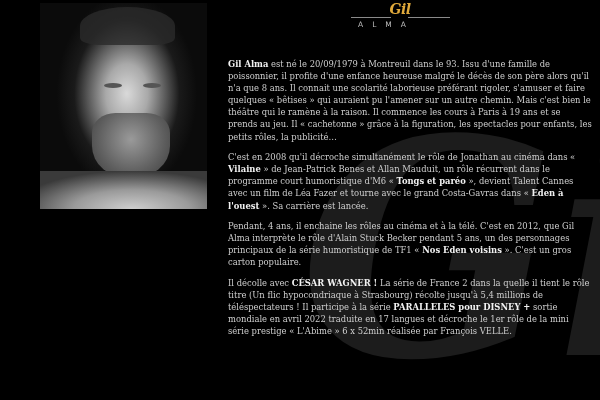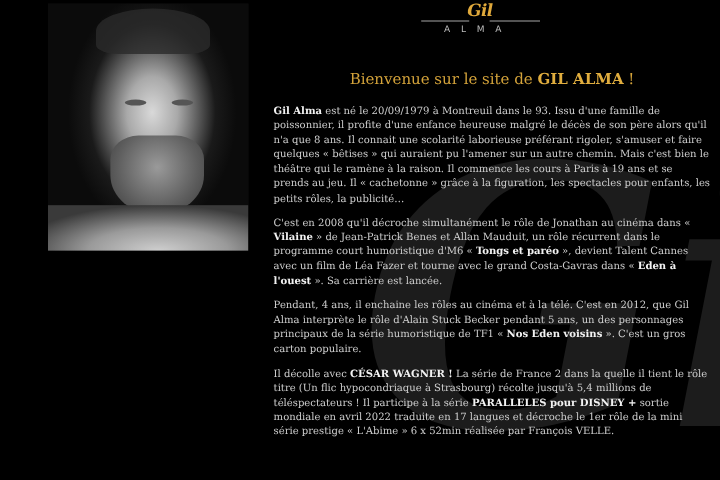--- a/index.html
+++ b/index.html
@@ -16,21 +16,21 @@
     position:absolute; left:380px; top:1px; width:40px; text-align:center;
     color:#e0a93b; font-family:"DejaVu Serif", serif; font-style:italic; font-weight:bold;
     font-size:14px; letter-spacing:-0.5px;
   }
   .logo .line {
     position:absolute; top:17px; height:1px; background:#8a8a8a;
   }
   .logo .line.l { left:351px; width:40px; }
   .logo .line.r { left:408px; width:42px; }
   .logo .alma {
-    position:absolute; left:344px; top:20px; width:100px; text-align:center;
+    position:absolute; left:332px; top:20px; width:100px; text-align:center;
     color:#bdbdbd; font-family:"DejaVu Sans", sans-serif; font-size:7.5px; letter-spacing:9px;
     padding-left:9px; box-sizing:border-box;
   }
   .portrait {
     position:absolute; left:40px; top:3px; width:167px; height:206px;
     background:
       radial-gradient(ellipse 42% 48% at 52% 44%, #d9d9d9 0%, #a9a9a9 30%, #5a5a5a 55%, #1a1a1a 75%, #0b0b0b 100%),
       #0b0b0b;
     overflow:hidden;
   }
@@ -80,20 +80,19 @@
 
 <div class="portrait" title="Black and white portrait of Gil Alma">
   <div class="hair"></div>
   <div class="eye l"></div>
   <div class="eye r"></div>
   <div class="beard"></div>
   <div class="shirt"></div>
 </div>
 
 <div class="content">
-  <h1><span>Bienvenue sur le site de </span><b>GIL ALMA</b><span> !</span></h1>
   <div id="paras">
       <p><b>Gil Alma</b><span> est né le 20/09/1979 à Montreuil dans le 93. Issu d'une famille de poissonnier, il profite d'une enfance heureuse malgré le décès de son père alors qu'il n'a que 8 ans. Il connait une scolarité laborieuse préférant rigoler, s'amuser et faire quelques « bêtises » qui auraient pu l'amener sur un autre chemin. Mais c'est bien le théâtre qui le ramène à la raison. Il commence les cours à Paris à 19 ans et se prends au jeu. Il « cachetonne » grâce à la figuration, les spectacles pour enfants, les petits rôles, la publicité…</span></p>
       <p><span>C'est en 2008 qu'il décroche simultanément le rôle de Jonathan au cinéma dans « </span><b>Vilaine</b><span> » de Jean-Patrick Benes et Allan Mauduit, un rôle récurrent dans le programme court humoristique d'M6 « </span><b>Tongs et paréo</b><span> », devient Talent Cannes avec un film de Léa Fazer et tourne avec le grand Costa-Gavras dans « </span><b>Eden à l'ouest</b><span> ». Sa carrière est lancée.</span></p>
       <p><span>Pendant, 4 ans, il enchaine les rôles au cinéma et à la télé. C'est en 2012, que Gil Alma interprète le rôle d'Alain Stuck Becker pendant 5 ans, un des personnages principaux de la série humoristique de TF1 « </span><b>Nos Eden voisins</b><span> ». C'est un gros carton populaire.</span></p>
       <p><span>Il décolle avec </span><b>CÉSAR WAGNER !</b><span> La série de France 2 dans la quelle il tient le rôle titre (Un flic hypocondriaque à Strasbourg) récolte jusqu'à 5,4 millions de téléspectateurs ! Il participe à la série </span><b>PARALLELES pour DISNEY +</b><span> sortie mondiale en avril 2022 traduite en 17 langues et décroche le 1er rôle de la mini série prestige « L'Abime » 6 x 52min réalisée par François VELLE.</span></p>
     </div>
 </div>
 
 </body></html>

